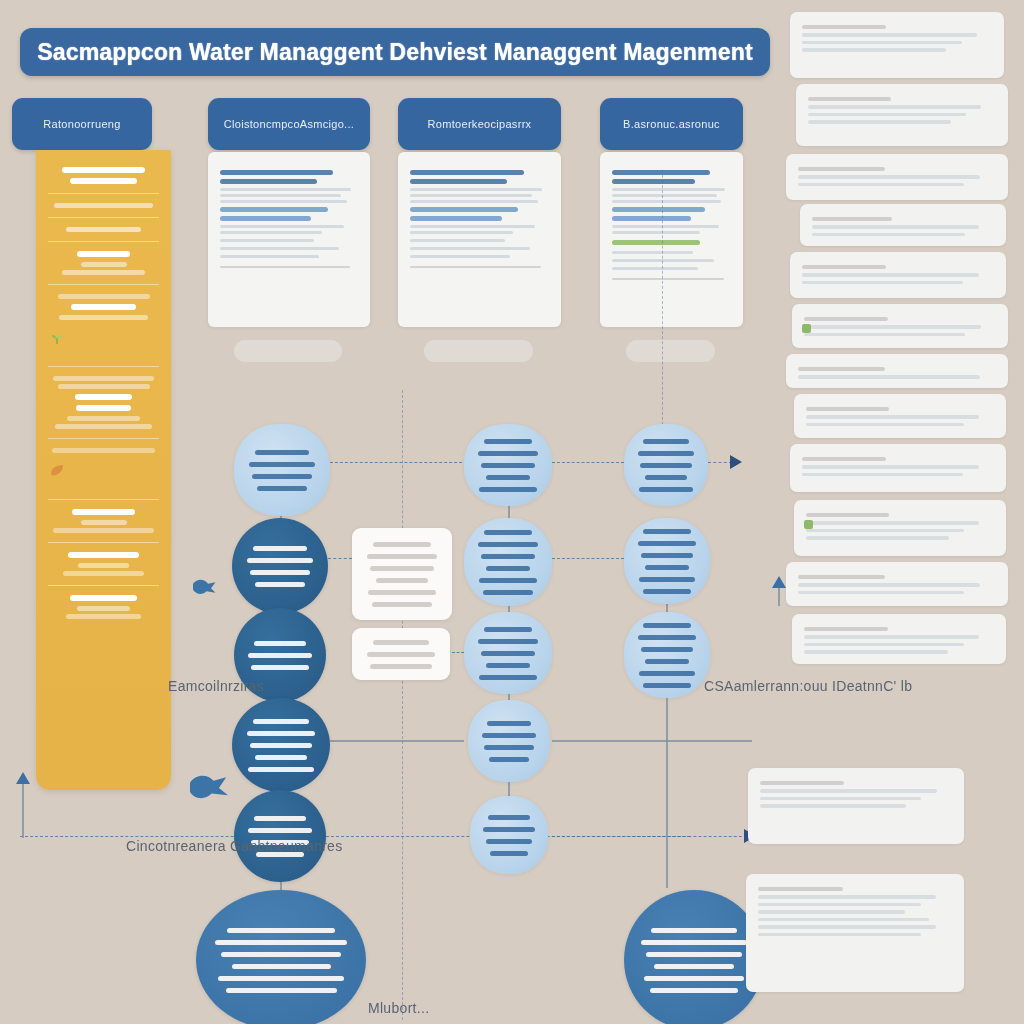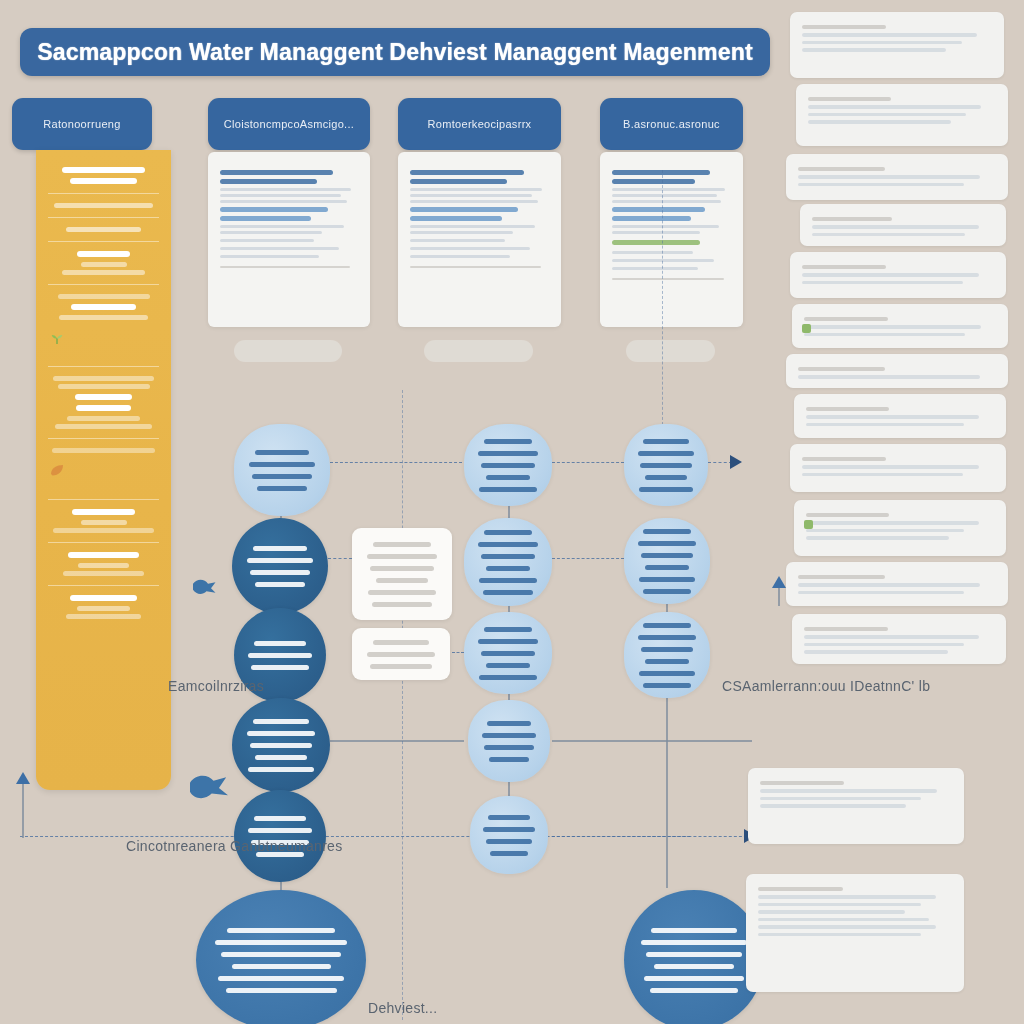--- a/index.html
+++ b/index.html
@@ -474,22 +474,22 @@
       <div class="tl pale" style="width: 84%; height: 3.5px; opacity: 0.75;"></div>
       <div class="tl pale" style="width: 76%; height: 3.5px; opacity: 0.75;"></div>
       <div class="tl pale" style="width: 88%; height: 3.5px; opacity: 0.75;"></div>
       <div class="tl pale" style="width: 92%; height: 3.5px; opacity: 0.75;"></div>
       <div class="tl pale" style="width: 84%; height: 3.5px; opacity: 0.75;"></div>
     </div>
   </div>
 <div id="labels-host">
     <div class="flab" style="left: 152px; top: 678px;">Eamcoilnrziras</div>
     <div class="flab" style="left: 110px; top: 838px;">Cincotnreanera Ganbtneumanres</div>
-    <div class="flab" style="left: 706px; top: 678px;">CSAamlerrann:ouu IDeatnnC' lb</div>
-    <div class="flab" style="left: 352px; top: 1000px;">Dehviest...</div>
+    <div class="flab" style="left: 688px; top: 678px;">CSAamlerrann:ouu IDeatnnC' lb</div>
+    <div class="flab" style="left: 352px; top: 1000px;">Mlubort...</div>
   </div>
 
 <svg class="bird" style="left:190px;top:576px;width:30px;height:26px;" viewBox="0 0 40 34">
   <path d="M4 10 C10 2 20 4 24 10 L34 8 L28 16 L34 22 L22 20 C16 26 8 24 4 18Z" fill="#3d74a8"></path>
 </svg>
 <svg class="bird" style="left:186px;top:770px;width:46px;height:38px;" viewBox="0 0 50 42">
   <path d="M4 14 C10 4 24 4 30 12 L44 8 L36 20 L46 28 L28 26 C20 34 8 32 4 24Z" fill="#3d74a8"></path>
 </svg>
 
 </body></html>

